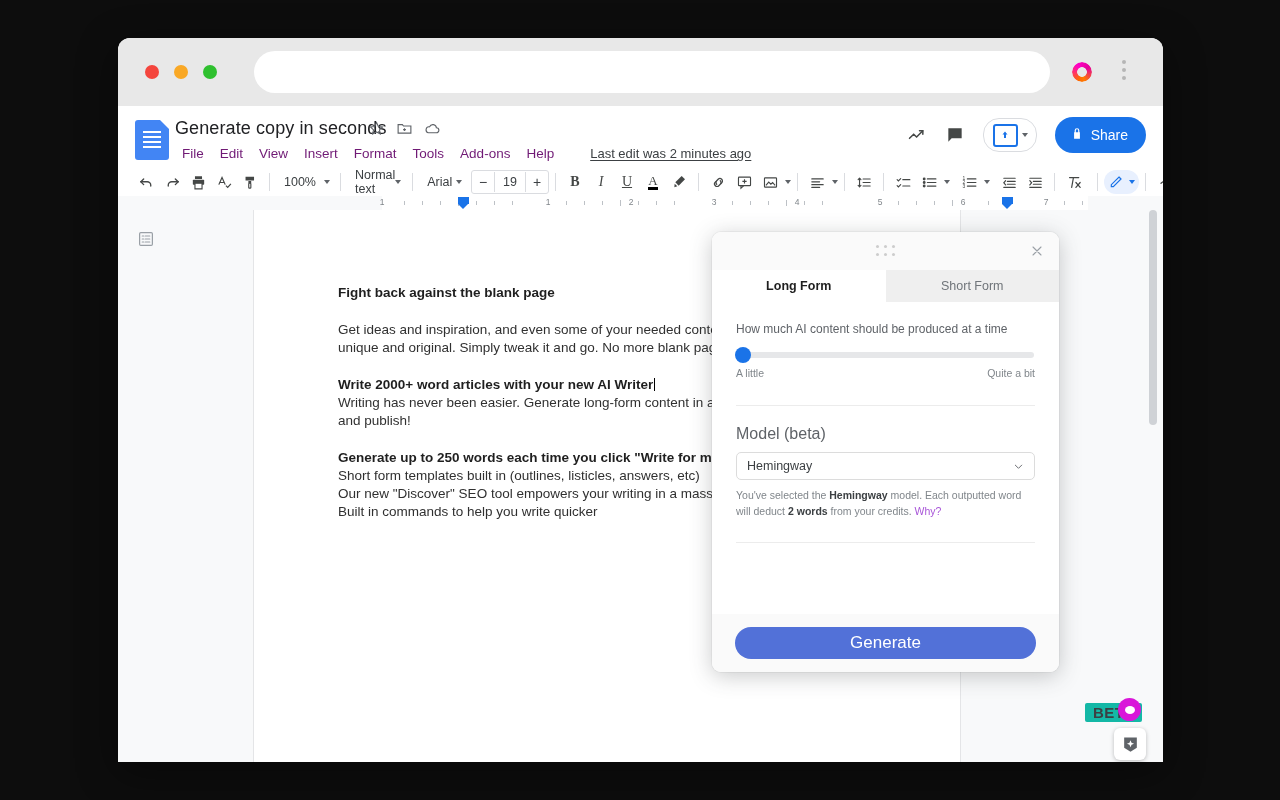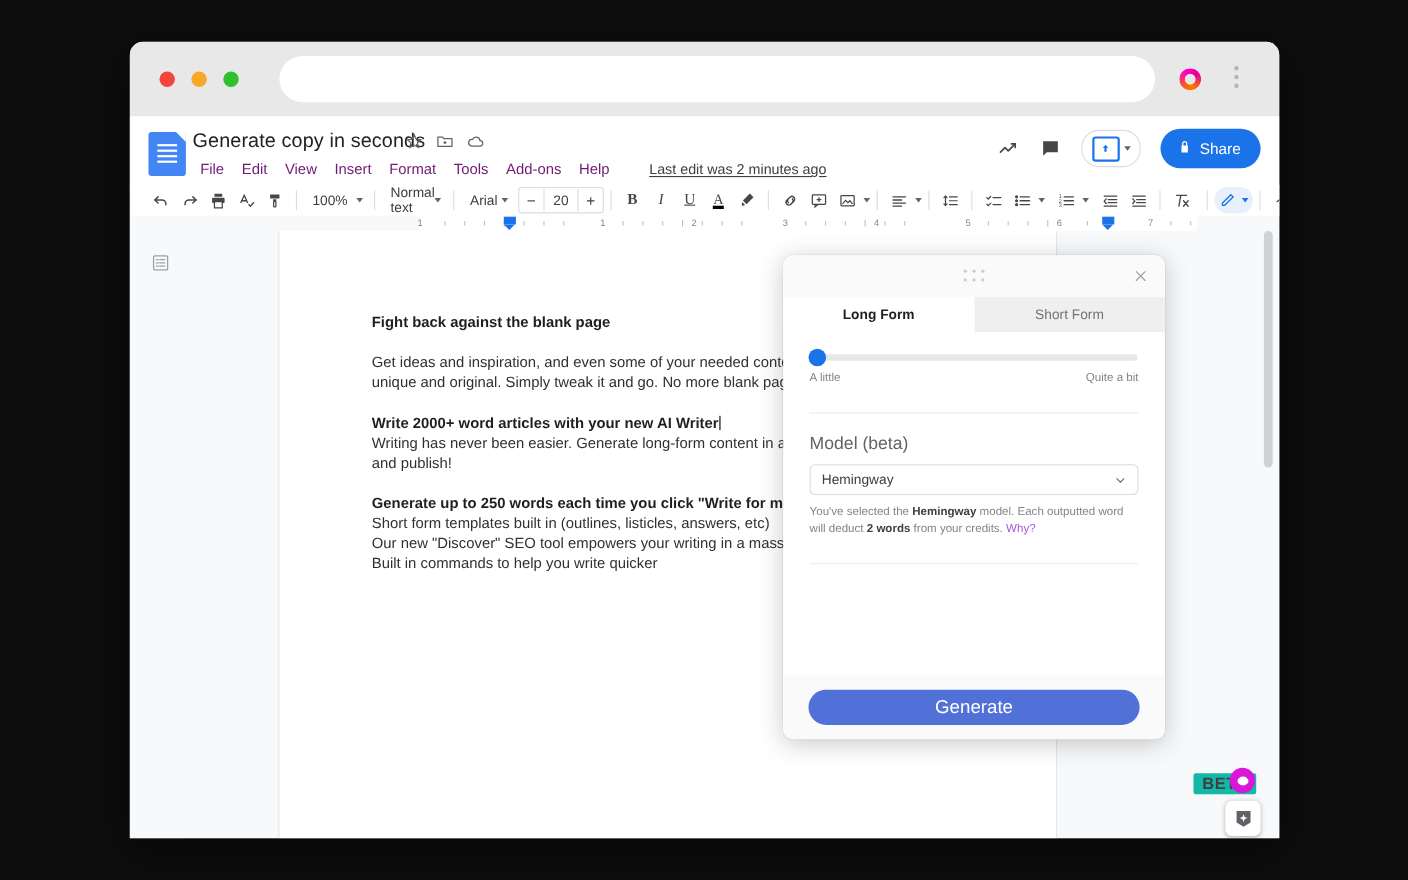--- a/index.html
+++ b/index.html
@@ -323,21 +323,21 @@
 
         <span class="tbsep"></span>
 
         <span class="tb-sel" style="width:116px;">
           <span>Arial</span>
           <span class="caret"></span>
         </span>
 
         <span class="fontsize">
           <span class="pm">−</span>
-          <span class="val">20</span>
+          <span class="val">19</span>
           <span class="pm">+</span>
         </span>
 
         <span class="tbsep"></span>
 
         <span class="tb tb-b">B</span>
         <span class="tb tb-i">I</span>
         <span class="tb tb-u">U</span>
         <span class="tb">
             <span class="tb-a">A</span>
@@ -550,20 +550,21 @@
             </svg>
         </span>
       </div>
 
       <div class="ai-tabs">
         <span class="ai-tab active">Long Form</span>
         <span class="ai-tab">Short Form</span>
       </div>
 
       <div class="ai-body">
+        <div class="ai-label">How much AI content should be produced at a time</div>
 
         <div class="slider">
           <span class="thumb"></span>
         </div>
         <div class="slider-ends">
           <span>A little</span>
           <span>Quite a bit</span>
         </div>
 
         <div class="divider"></div>

